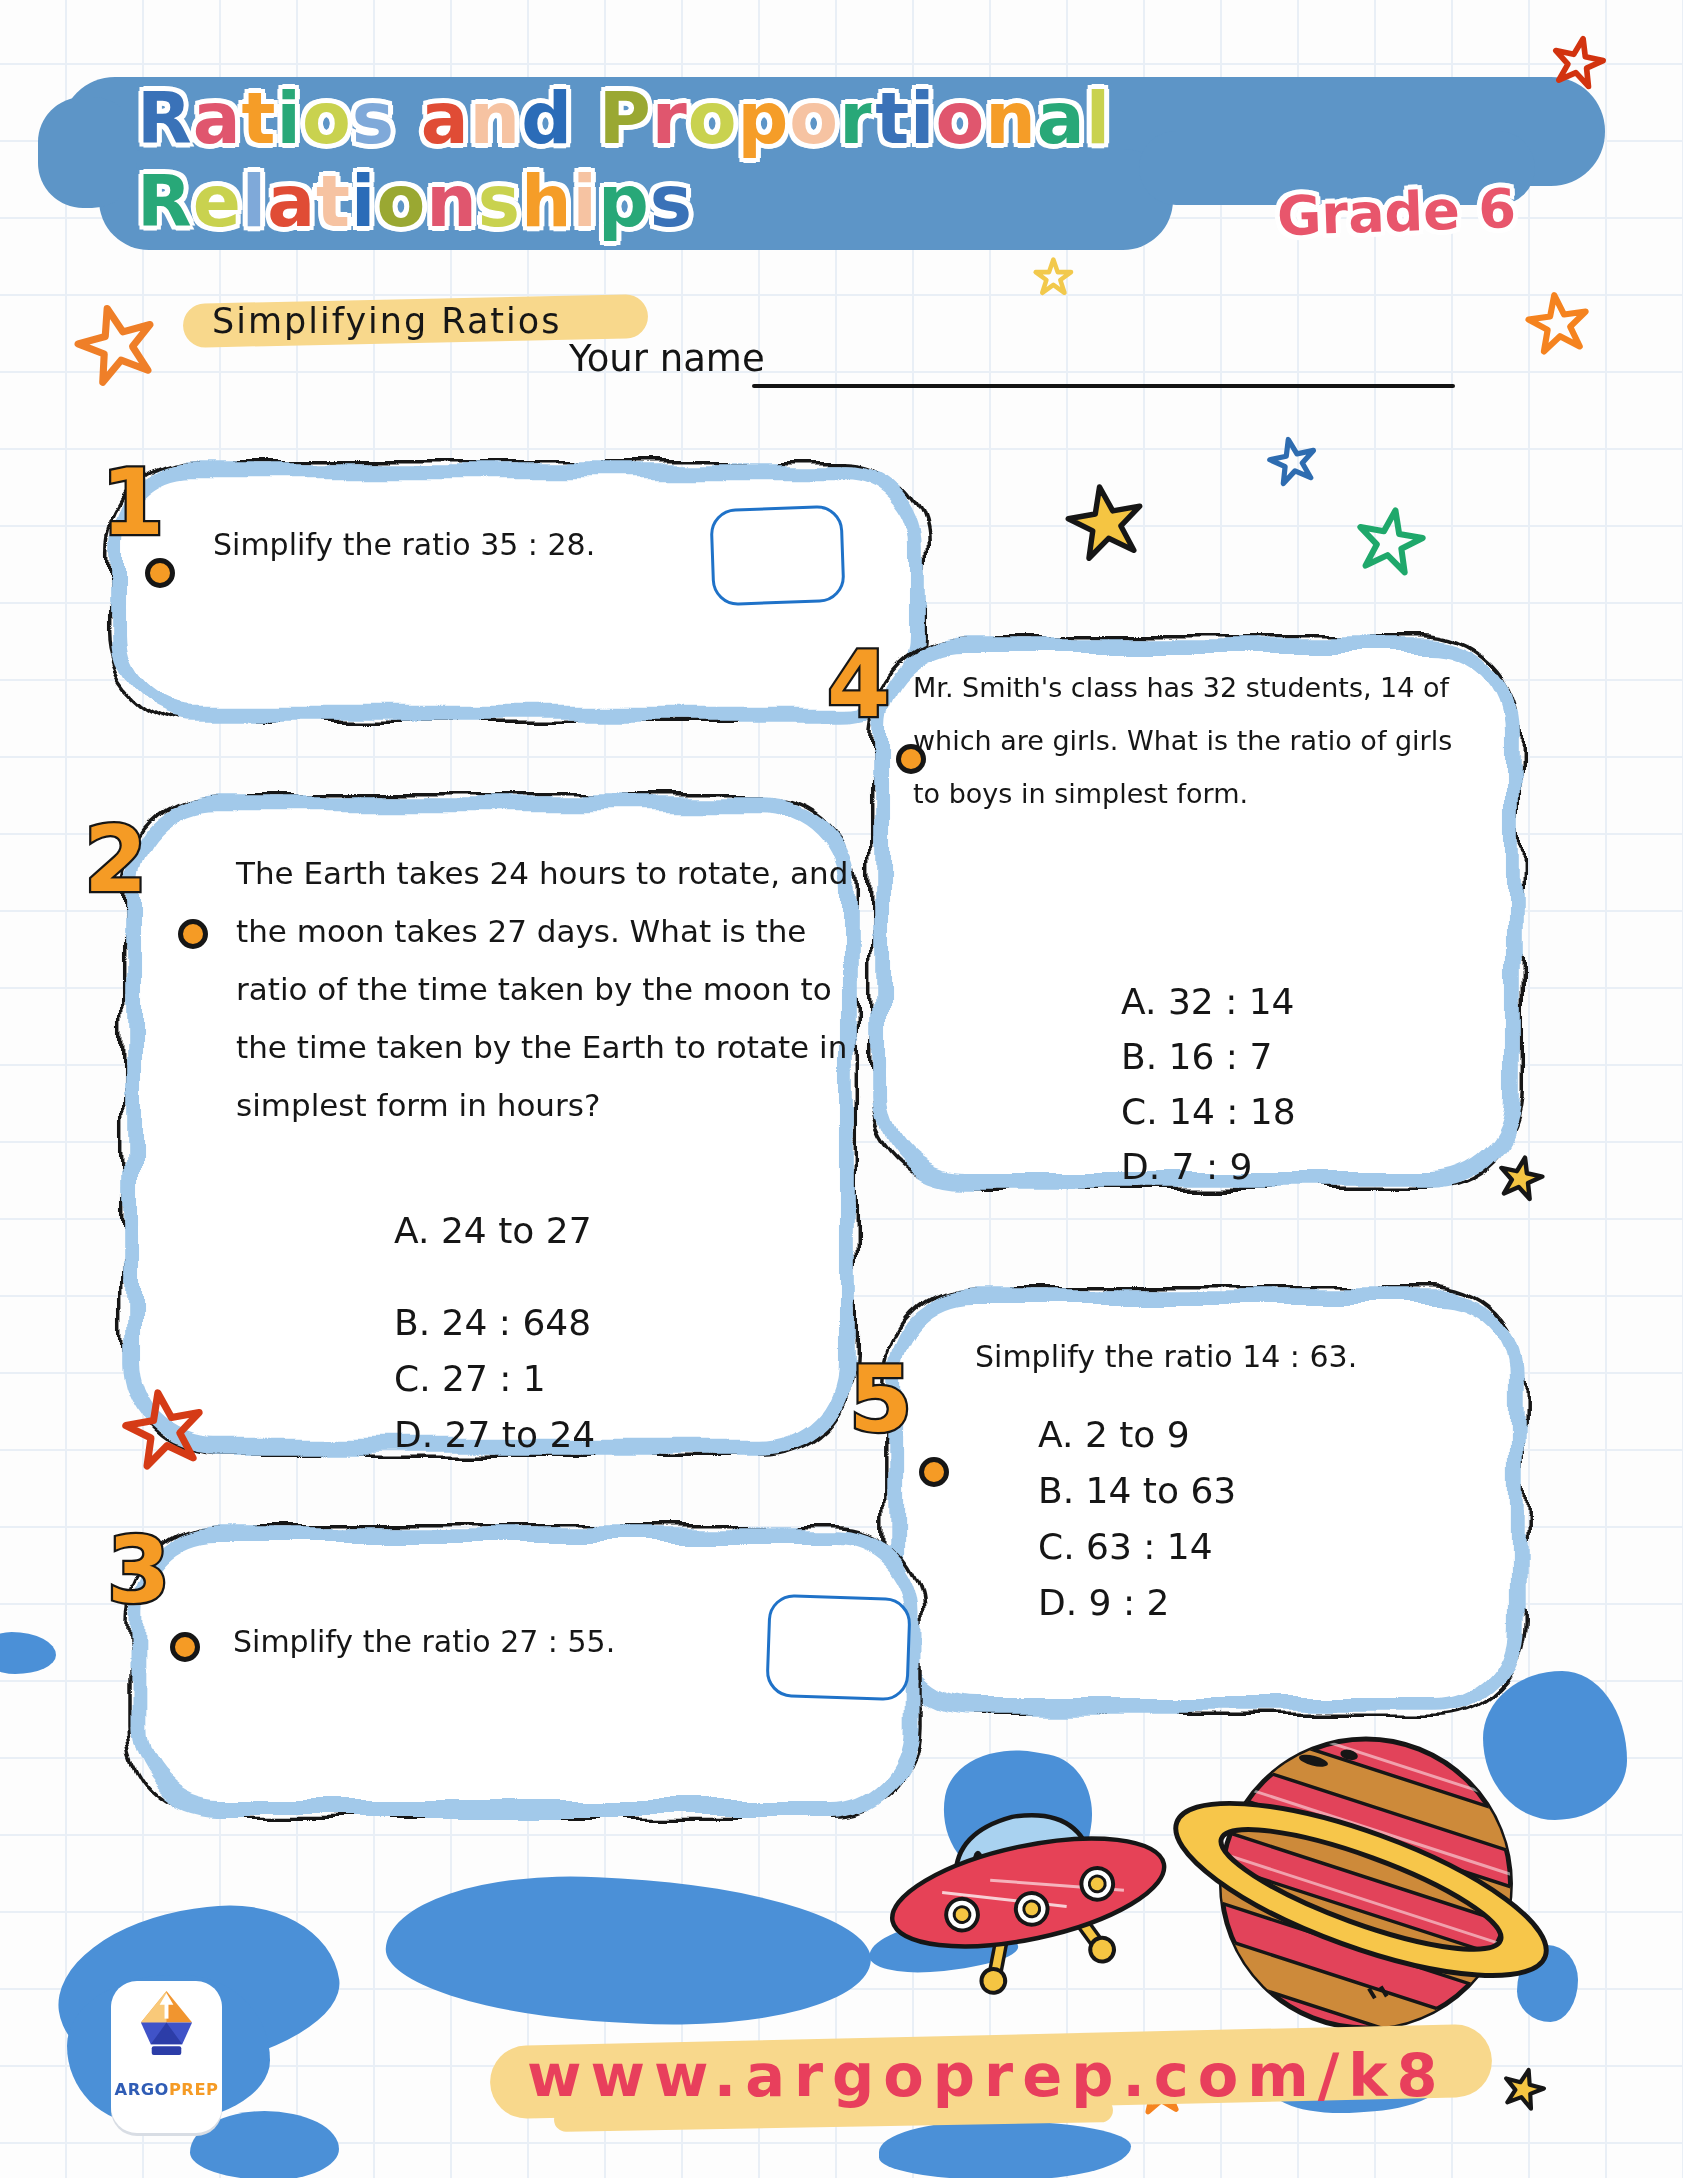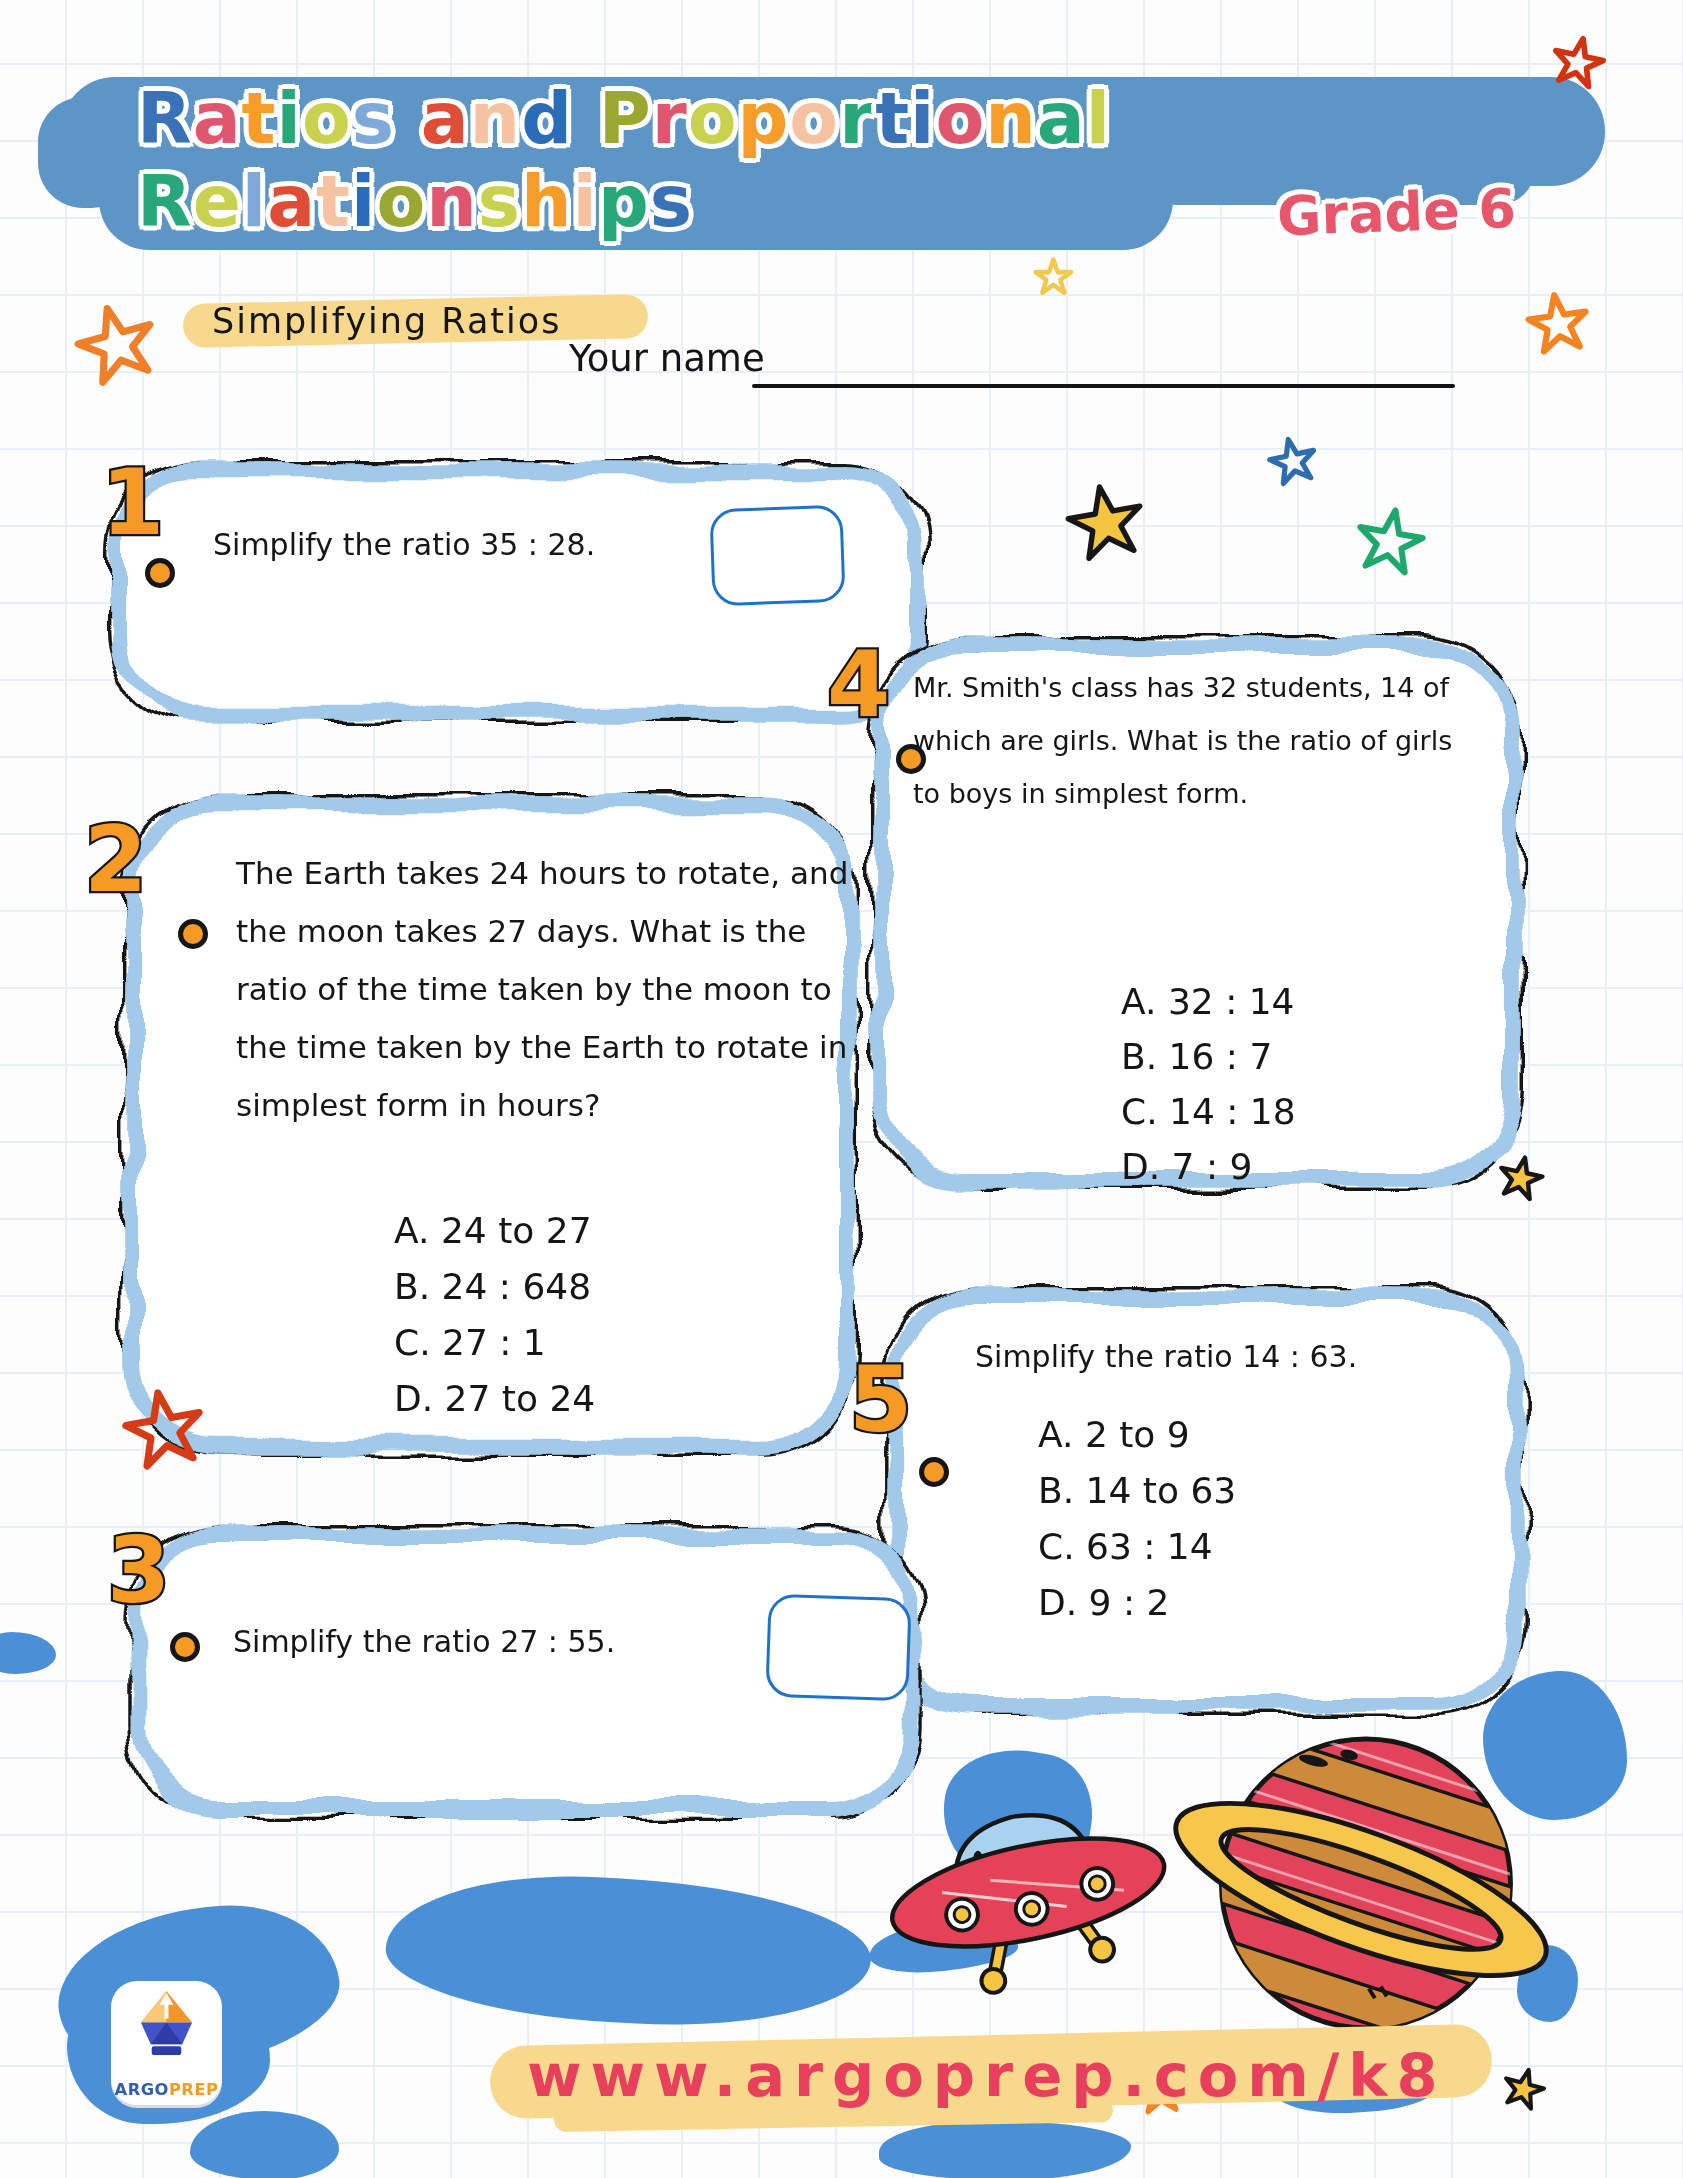--- a/index.html
+++ b/index.html
@@ -59,21 +59,21 @@
   
   .footer-msg { position:absolute; left:327px; top:1980px; font-size:36px; color:#141414; white-space:nowrap; z-index:6; }
   .url-highlight { position:absolute; left:490px; top:2035px; width:1002px; height:73px;
     background:#f8d88c; border-radius:38px; transform:rotate(-1.3deg); z-index:5; }
   .url-tail { position:absolute; left:554px; top:2103px; width:559px; height:24px;
     background:#f8d88c; border-radius:12px; transform:rotate(-1deg); z-index:5; }
   .url-text { position:absolute; left:527px; top:2041px; font-size:59px; font-weight:bold;
     letter-spacing:9px; color:#e83f5c; white-space:nowrap; z-index:6; }
   .logo-blob { position:absolute; left:67px; top:1975px; width:203px; height:149px; background:#4b90d7;
     border-radius:55% 45% 60% 40% / 50% 60% 45% 55%; z-index:5; }
-  .logo-shield { position:absolute; left:111px; top:1981px; width:111px; height:124px; background:#ffffff;
+  .logo-shield { position:absolute; left:111px; top:1981px; width:111px; height:152px; background:#ffffff;
     border-radius:26px; box-shadow:0 3px 0 #d8dde4; z-index:6; text-align:center; }
   .logo-word { position:absolute; left:0; width:111px; top:99px; font-size:16.3px; font-weight:bold; letter-spacing:0.5px; }
   .logo-word .argo { color:#2f5cb5; } .logo-word .prep { color:#f59b25; }
 </style>
 </head>
 <body>
 
 <div class="page">
 
   <div class="blob" style="left:57px;top:1909px;width:282px;height:158px;border-radius:55% 45% 60% 40%/55% 60% 45% 50%;transform:rotate(-8deg);"></div>
@@ -150,21 +150,21 @@
   <div class="q-number" style="left:101px;top:457px;">1</div>
   <div class="q-dot" style="left:145px;top:558px;"></div>
   <div class="q-text" style="left:213px;top:527px;">Simplify the ratio <b>35</b> : <b>28</b>.</div>
   <div class="answer-box" style="left:711px;top:507px;width:127px;height:91px;transform:rotate(-2deg);"></div>
 
   <div class="q-number" style="left:84px;top:814px;">2</div>
   <div class="q-dot" style="left:178px;top:919px;"></div>
   <div class="q-para" style="left:236px;top:844px;width:642px;line-height:58px;">The Earth takes <b>24</b> hours to rotate, and the moon takes <b>27</b> days. What is the ratio of the time taken by the moon to the time taken by the Earth to rotate in simplest form in hours?</div>
   <div class="abs" style="left:394px;top:1210px;z-index:4;">
     <div class="q-option" style="height:56px;">A. <b>24</b> to <b>27</b></div>
-    <div class="q-option" style="height:56px;">B. <b>24</b> : <b>648</b></div>
+    <div class="q-option" style="height:56px;margin-top:36px;">B. <b>24</b> : <b>648</b></div>
     <div class="q-option" style="height:56px;">C. <b>27</b> : <b>1</b></div>
     <div class="q-option" style="height:56px;">D. <b>27</b> to <b>24</b></div>
   </div>
 
   <div class="q-number" style="left:107px;top:1525px;">3</div>
   <div class="q-dot" style="left:170px;top:1632px;"></div>
   <div class="q-text" style="left:233px;top:1624px;">Simplify the ratio <b>27</b> : <b>55</b>.</div>
   <div class="answer-box" style="left:767px;top:1596px;width:137px;height:97px;transform:rotate(2deg);"></div>
 
   <div class="q-number" style="left:827px;top:639px;">4</div>

